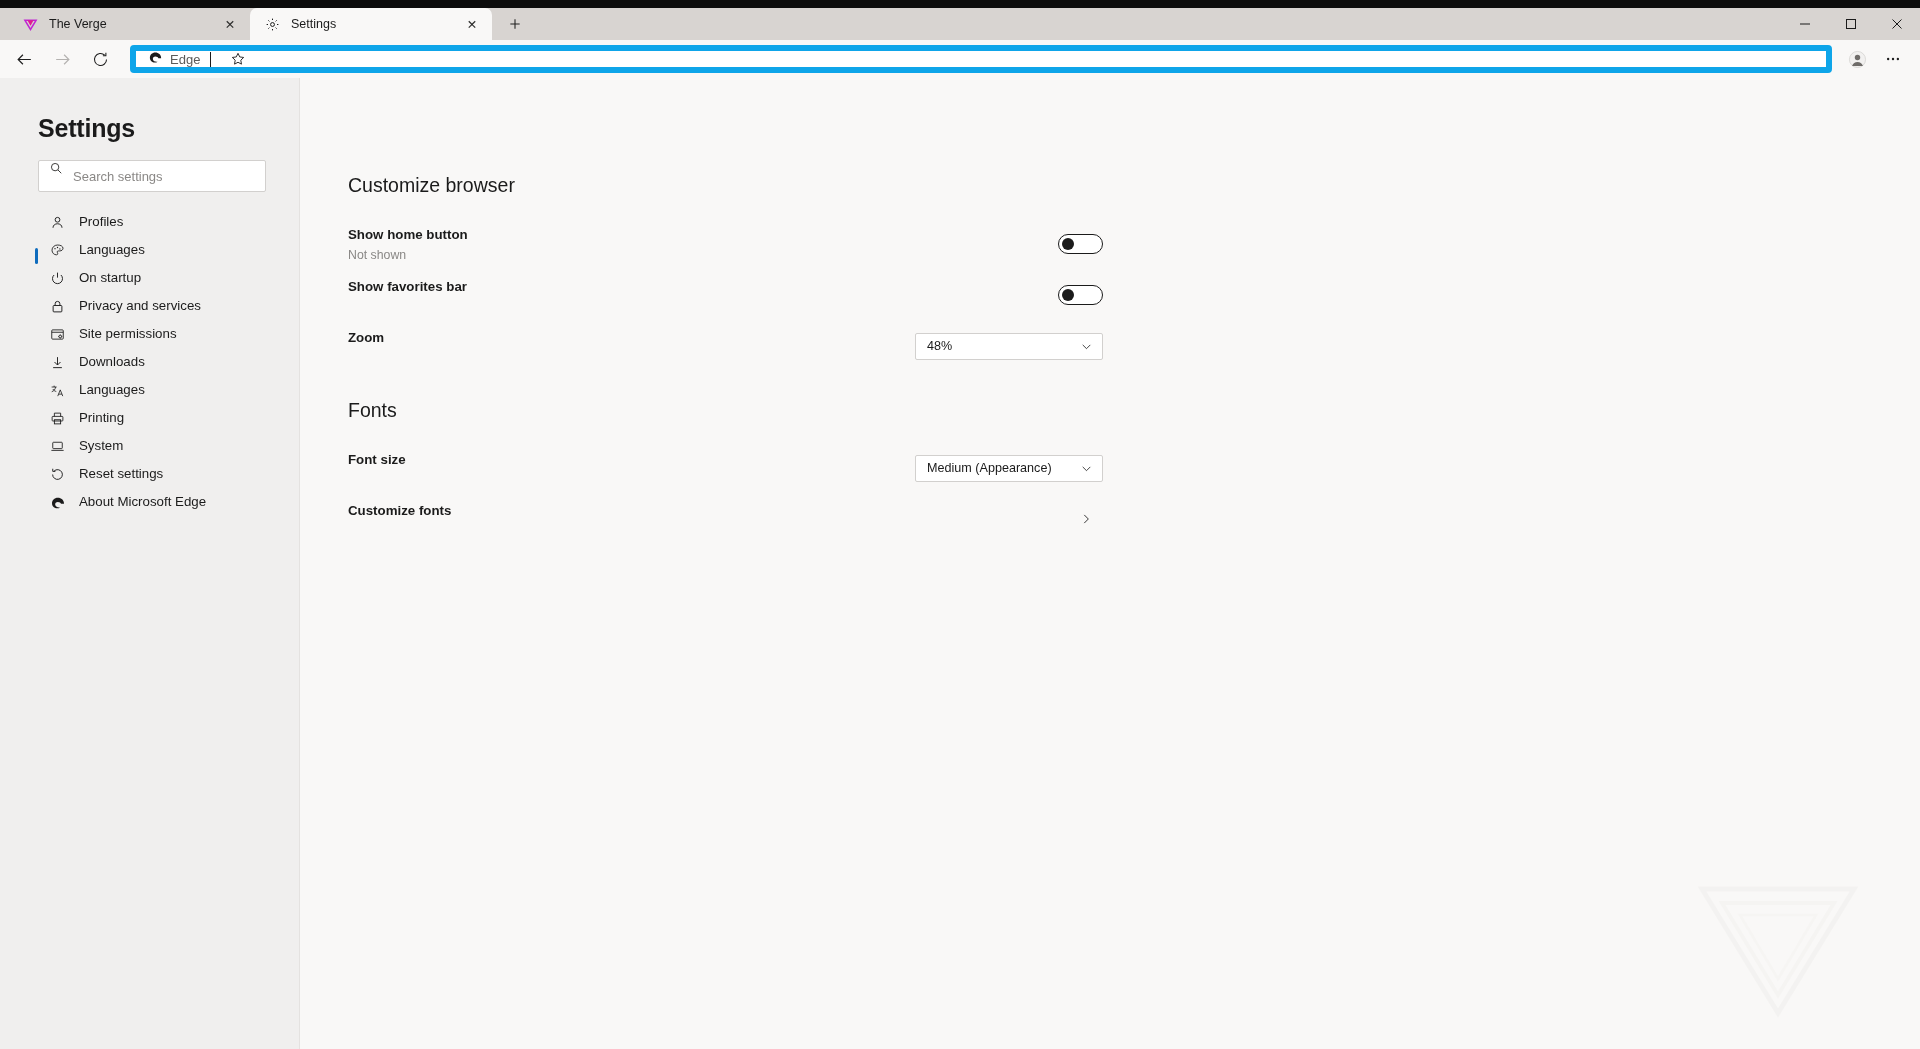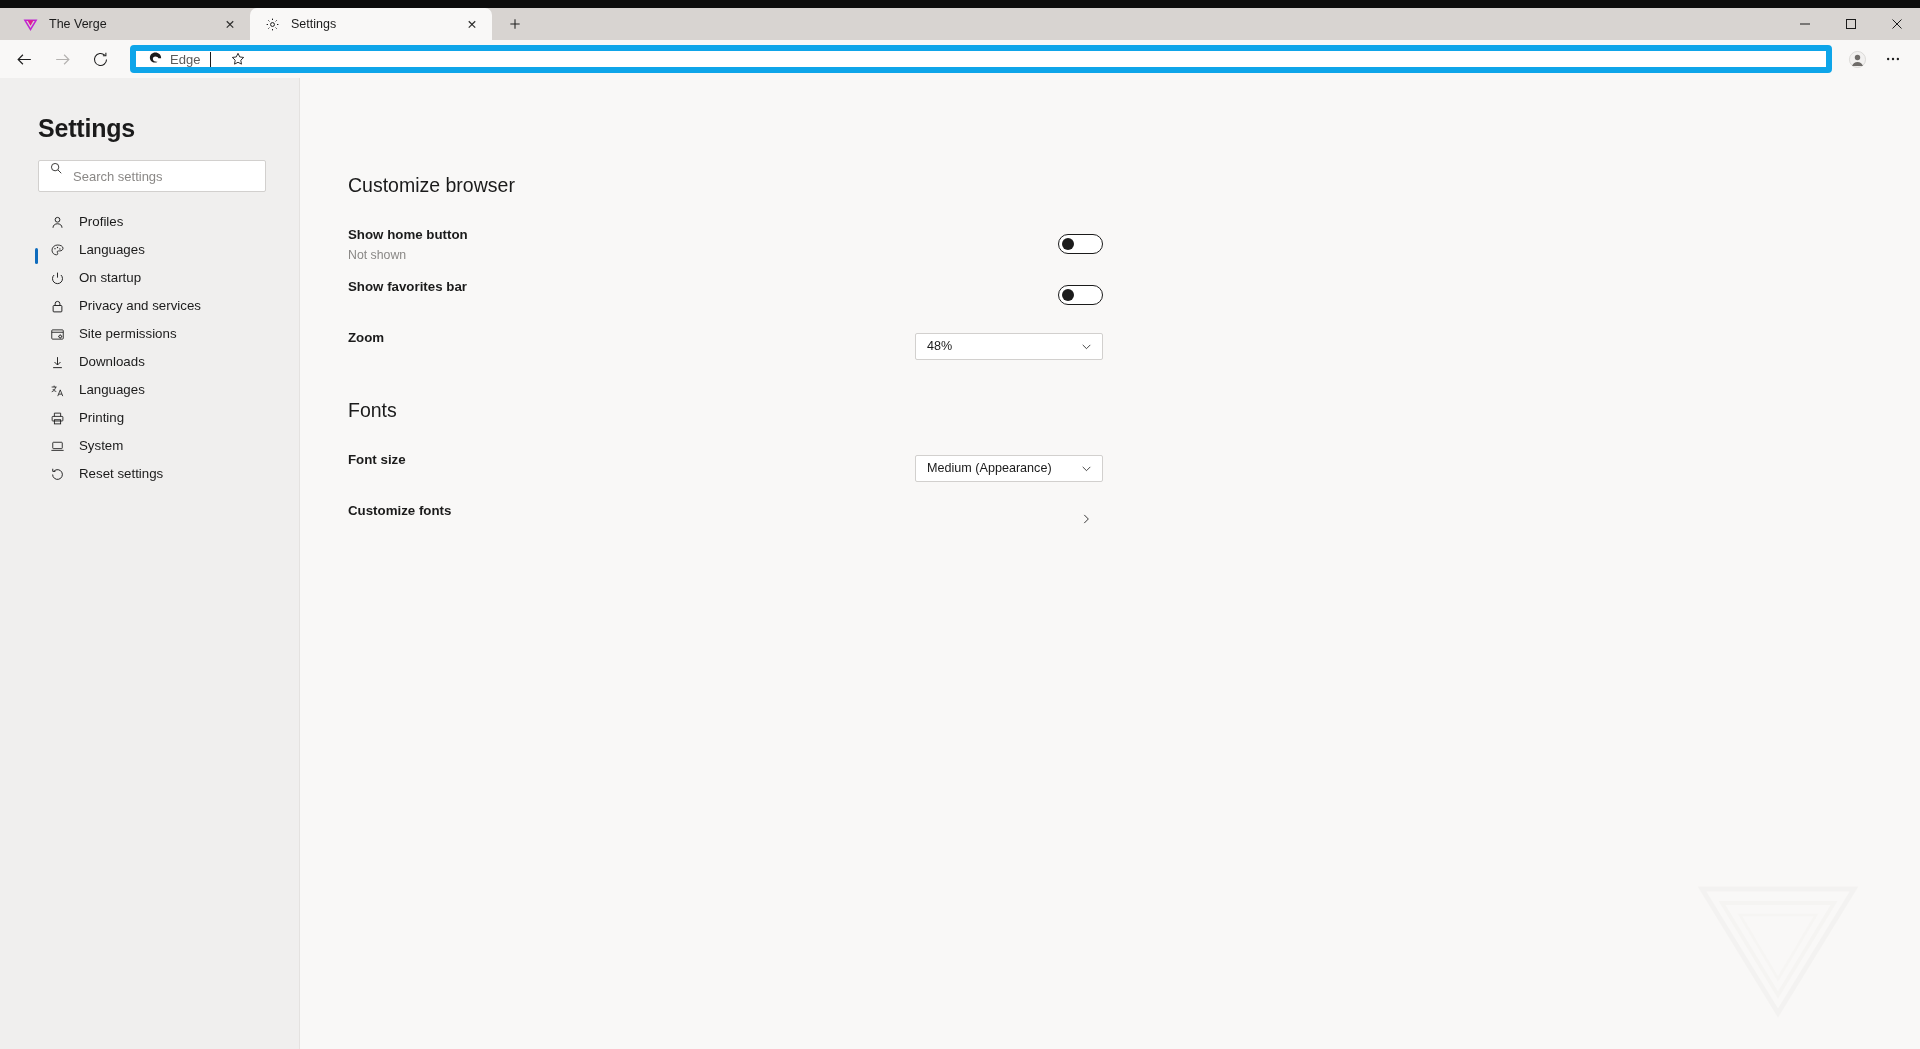--- a/index.html
+++ b/index.html
@@ -543,20 +543,29 @@
 
         <span class="navicon">
           <svg width="15" height="15" viewBox="0 0 24 24" fill="none" stroke="#1b1b1b" stroke-width="1.5">
             <path d="M4.2 12a7.8 7.8 0 1 0 2.4-5.6"></path>
             <path d="M4.4 2.8v4.2h4.2"></path>
           </svg>
         </span>
         <span class="navlabel">Reset settings</span>
       </li>
 
+      <li class="navitem">
+
+        <span class="navicon">
+          <svg width="16" height="16" viewBox="0 0 24 24">
+            <path d="M21 12.6c0-5-4.2-8.6-9.2-8.6C6.4 4 3 8 3 12.3c0 4.9 3.9 7.7 7.6 7.7 2.1 0 3.6-.6 4.7-1.4-2.6.6-6.8-.3-7.5-3.8-.5-2.6 1.5-4.4 3.9-4.4 2.9 0 4.4 1.6 4.9 2.6h4.4z" fill="#1b1b1b"></path>
+          </svg>
+        </span>
+        <span class="navlabel">About Microsoft Edge</span>
+      </li>
     </ul>
   </div>
 
   <div class="content">
     <div class="inner">
 
       <div class="sect-title">Customize browser</div>
 
       <div class="row withsub">
         <div class="row-labels">

